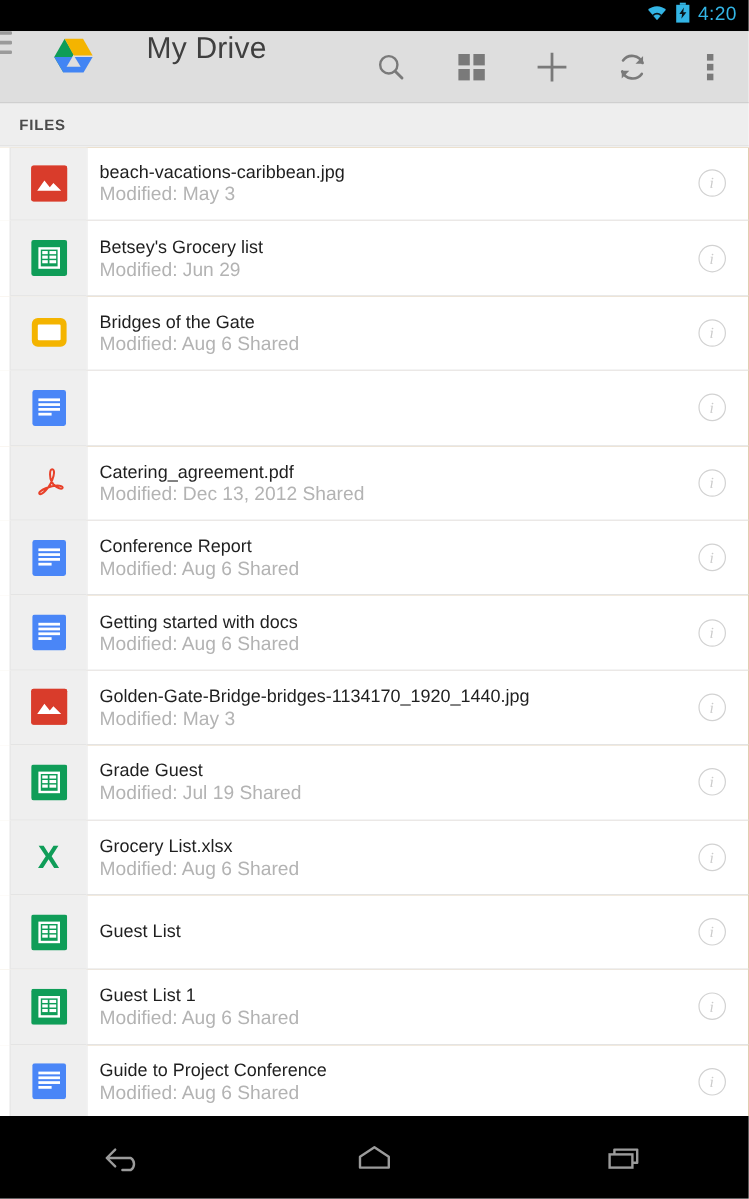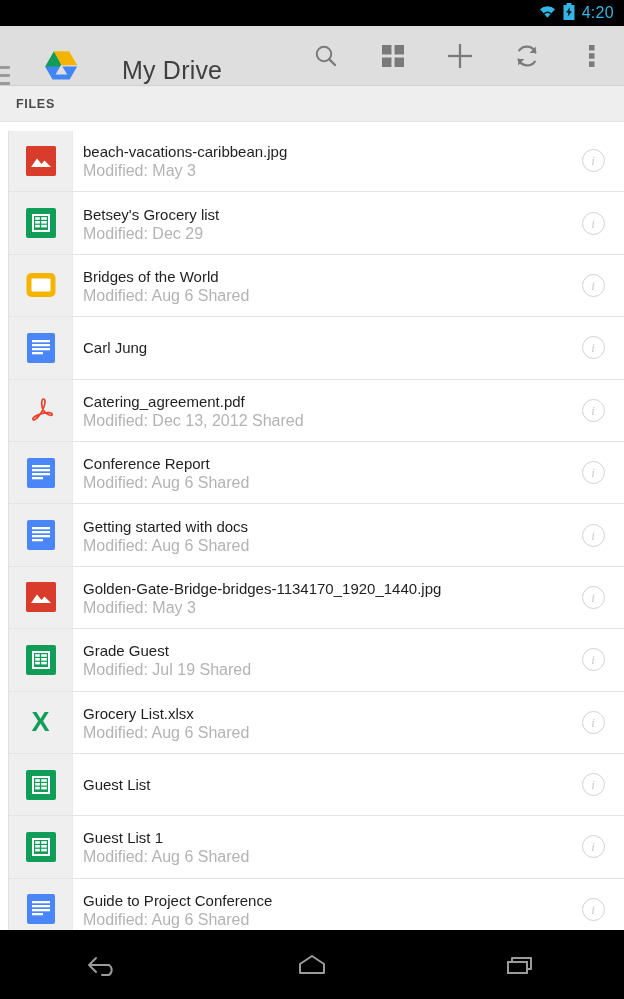--- a/index.html
+++ b/index.html
@@ -18,21 +18,21 @@
     padding-right:10px; gap:7px;
   }
   .status-time { color:#33b5e5; font-size:16px; letter-spacing:.3px; }
   .wifi-ico { width:17px; height:13px; position:relative; }
   .batt-ico { width:12px; height:17px; position:relative; }
 
   
   .actionbar {
     height:60px; background:#dedede;
     border-bottom:1px solid #cfcfcf;
-    display:flex; align-items:flex-end; position:relative;gap:22px;
+    display:flex; align-items:flex-start; position:relative;gap:22px;
   }
   .hamburger { width:16px; margin-left:-6px; display:flex; flex-direction:column; gap:5px; }
   .hamburger span { display:block; height:3px; background:#9a9a9a; border-radius:1px; }
   .drive-logo { width:46px; height:40px; margin-left:6px; position:relative; }
   .app-title {
     margin-left:16px; font-size:25px; color:#3f3f3f; font-weight:400;
     letter-spacing:.2px;
   }
   .actions { position:absolute; right:0; top:0; height:60px; display:flex; align-items:center; }
   .act {
@@ -44,21 +44,21 @@
   .tabstrip {
     height:36px; background:#eeeeee;
     display:flex; align-items:center; padding-left:16px;
     border-bottom:1px solid #e2e2e2;
   }
   .tab-label { font-size:12.5px; font-weight:bold; color:#4a4a4a; letter-spacing:.7px; }
 
   
   .listwrap {
     position:absolute; top:123px; left:0; right:0; bottom:69px;
-    background:#a16207; overflow:hidden;margin-top:8px;
+    background:#a16207; overflow:hidden;
   }
   .list { margin-top:-1px; }
   .row {
     height:62.4px; display:flex; align-items:stretch;
     position:relative; background:#ffffff;
   }
   .row-gutter { width:9px; background:#ffffff; border-right:1px solid #e0e0e0; }
   .icon-cell {
     width:63px; background:#efefef;
     display:flex; align-items:center; justify-content:center;
@@ -222,59 +222,58 @@
               <rect x="15.2" y="9.2" width="5.6" height="2.6" fill="#ffffff"></rect>
               <rect x="9.2" y="13" width="4.6" height="2.6" fill="#ffffff"></rect>
               <rect x="15.2" y="13" width="5.6" height="2.6" fill="#ffffff"></rect>
               <rect x="9.2" y="16.8" width="4.6" height="2.6" fill="#ffffff"></rect>
               <rect x="15.2" y="16.8" width="5.6" height="2.6" fill="#ffffff"></rect>
             </svg>
           </div>
           <div class="row-body">
             <div class="row-texts">
               <div class="row-title">Betsey's Grocery list</div>
-              <div class="row-sub">Modified: Dec 29</div>
+              <div class="row-sub">Modified: Jun 29</div>
             </div>
             <div class="info-btn">
               <span class="info-circle">i</span>
             </div>
           </div>
         </div>
         <div class="row">
           <div class="row-gutter"></div>
           <div class="icon-cell">
             <svg class="ft" viewBox="0 0 30 30">
               <rect x="0.5" y="3" width="29" height="24" rx="5" fill="#f4b400"></rect>
               <rect x="5.5" y="8.5" width="19" height="13" rx="1" fill="#ffffff"></rect>
             </svg>
           </div>
           <div class="row-body">
             <div class="row-texts">
-              <div class="row-title">Bridges of the World</div>
+              <div class="row-title">Bridges of the Gate</div>
               <div class="row-sub">Modified: Aug 6  Shared</div>
             </div>
             <div class="info-btn">
               <span class="info-circle">i</span>
             </div>
           </div>
         </div>
         <div class="row">
           <div class="row-gutter"></div>
           <div class="icon-cell">
             <svg class="ft" viewBox="0 0 30 30">
               <rect x="1" y="0" width="28" height="30" rx="2" fill="#4a86f7"></rect>
               <rect x="6" y="7" width="18" height="2.3" fill="#ffffff"></rect>
               <rect x="6" y="11" width="18" height="2.3" fill="#ffffff"></rect>
               <rect x="6" y="15" width="18" height="2.3" fill="#ffffff"></rect>
               <rect x="6" y="19" width="11" height="2.3" fill="#ffffff"></rect>
             </svg>
           </div>
           <div class="row-body">
             <div class="row-texts">
-              <div class="row-title">Carl Jung</div>
             </div>
             <div class="info-btn">
               <span class="info-circle">i</span>
             </div>
           </div>
         </div>
         <div class="row">
           <div class="row-gutter"></div>
           <div class="icon-cell">
             <svg class="ft" viewBox="0 0 30 30">

